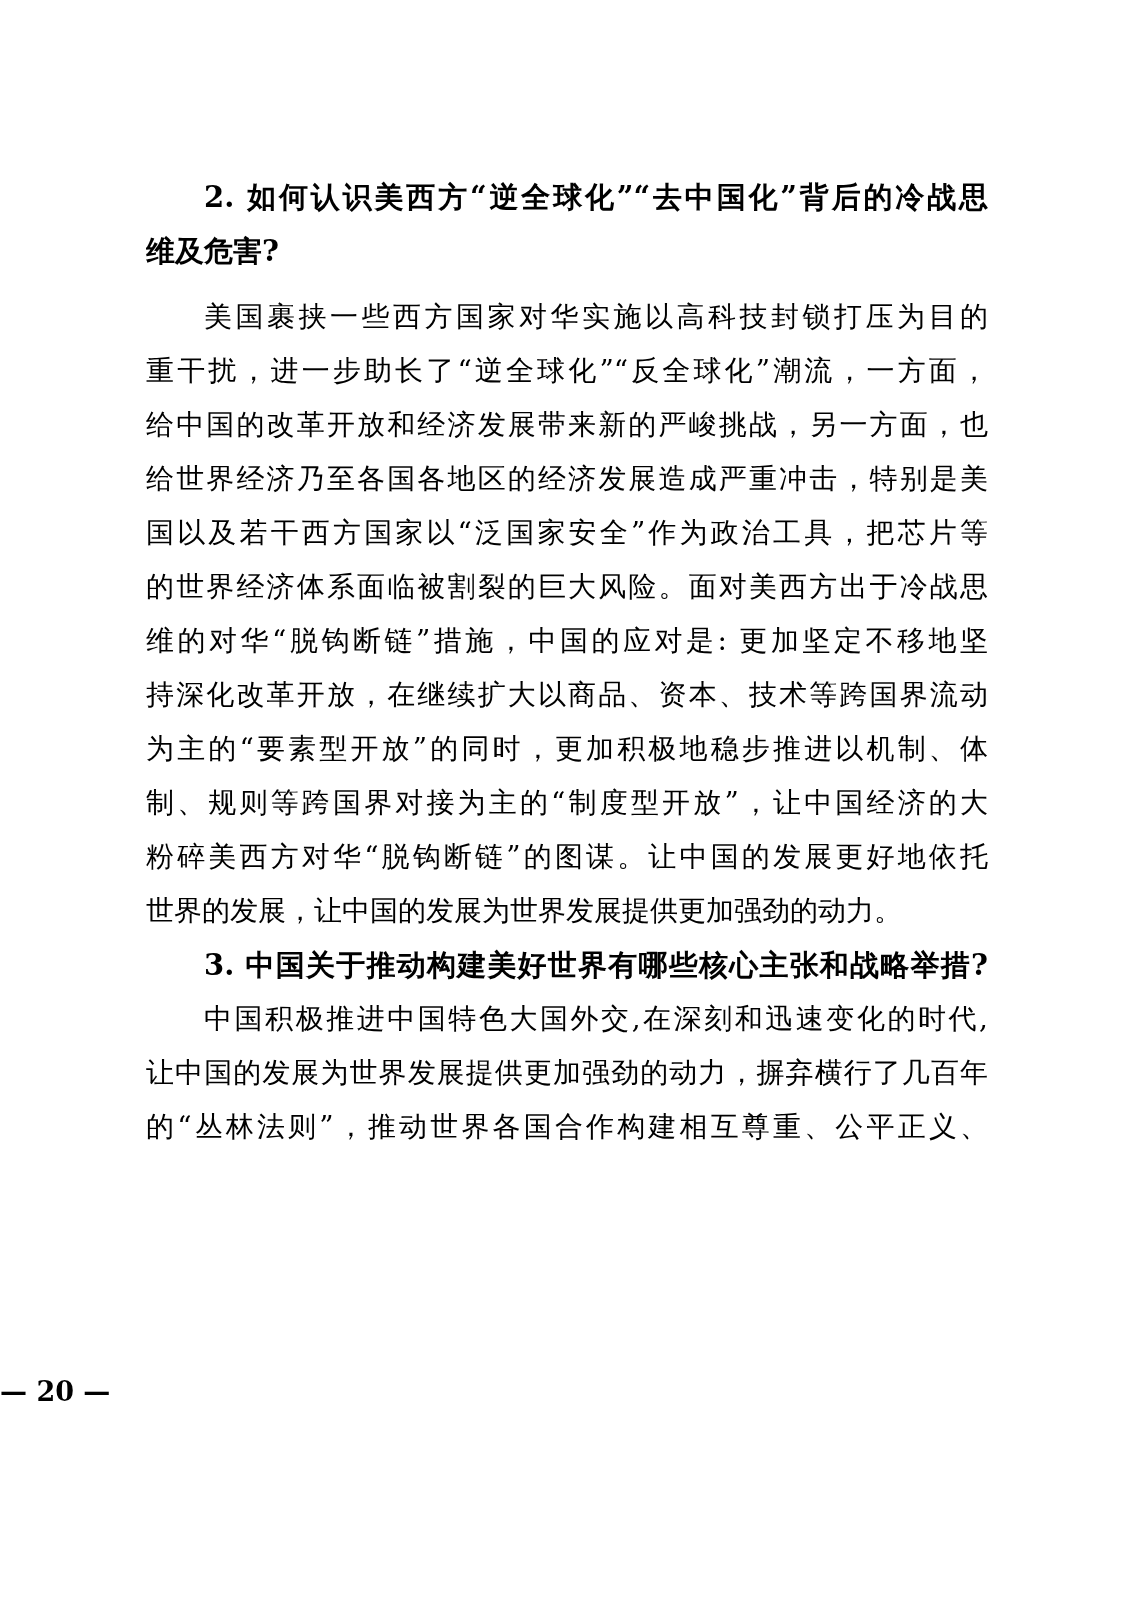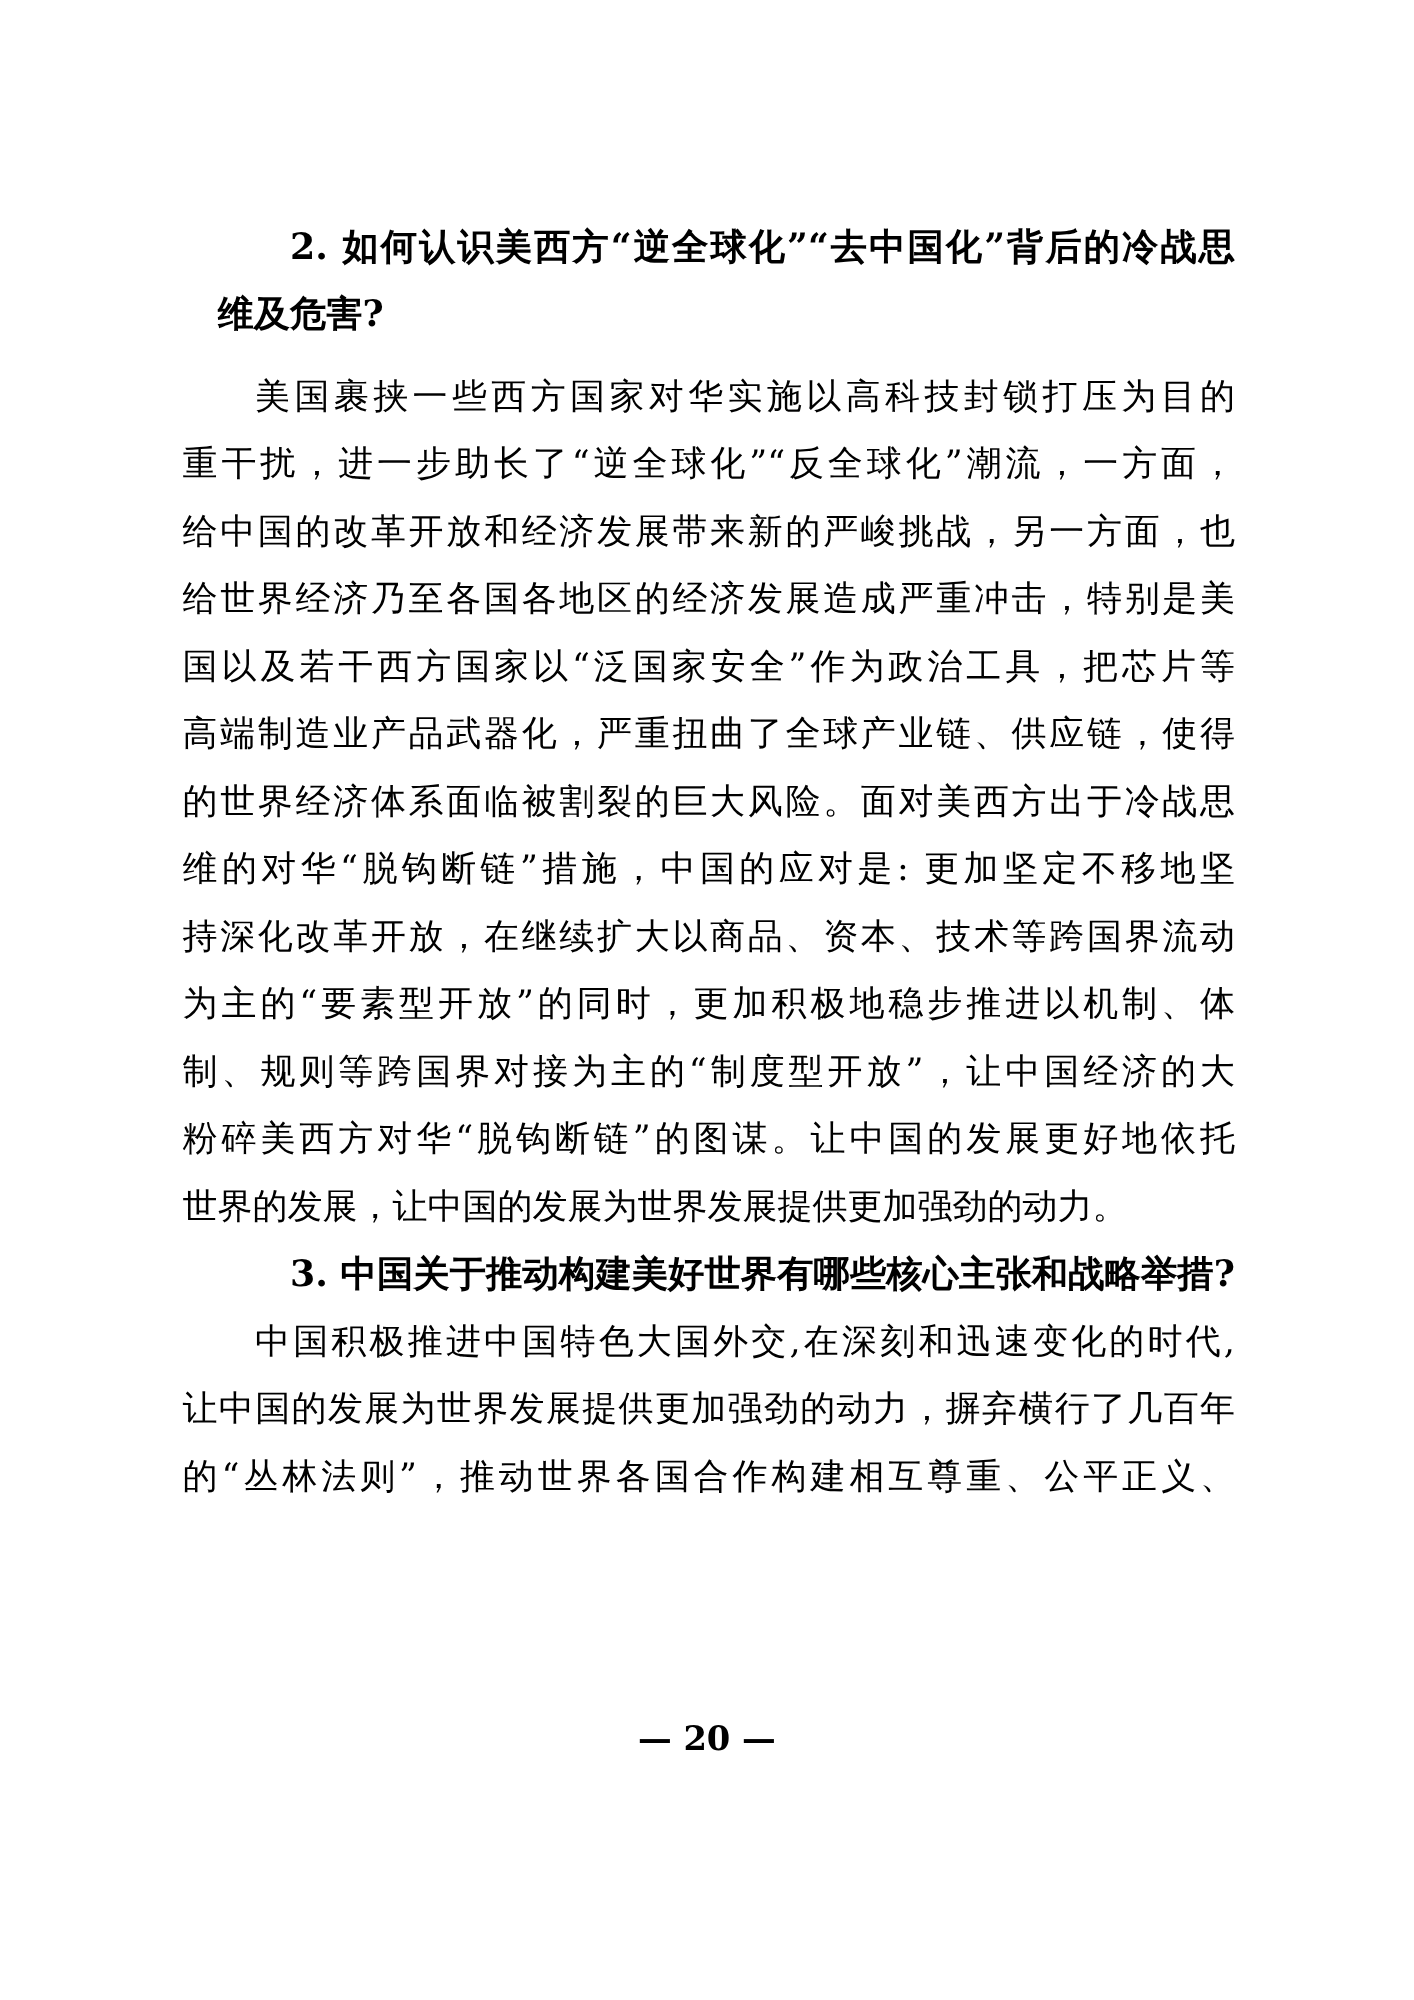--- a/index.html
+++ b/index.html
@@ -28,40 +28,39 @@
     line-height: 54px;
     font-size: 28px;
     text-align: justify;
     text-align-last: justify;
     white-space: normal;
     overflow: hidden;
   }
   .heading .t-line {
     font-weight: bold;
     font-size: 29px;
-    margin-left: 28px;
   }
   .indent {
     padding-left: 58px;
   }
   .natural {
     text-align: center;
     text-align-last: left;
   }
   .after-heading {
     margin-top: 12px;
   }
   .footer {
     position: absolute;
     left: 0;
     top: 1370px;
     width: 100%;
     height: 44px;
     line-height: 44px;
-    text-align: center;
+    text-align: left;
     font-size: 27px;
     font-weight: bold;
     color: #000000;
   }
 </style>
 </head>
 <body>
 
 <div class="page">
   <div class="content">
@@ -70,21 +69,20 @@
       <div class="t-line indent">2. 如何认识美西方“逆全球化”“去中国化”背后的冷战思</div>
       <div class="t-line natural">维及危害?</div>
     </div>
 
     <div class="paragraph after-heading">
       <div class="t-line indent">美国裹挟一些西方国家对华实施以高科技封锁打压为目的</div>
       <div class="t-line">重干扰，进一步助长了“逆全球化”“反全球化”潮流，一方面，</div>
       <div class="t-line">给中国的改革开放和经济发展带来新的严峻挑战，另一方面，也</div>
       <div class="t-line">给世界经济乃至各国各地区的经济发展造成严重冲击，特别是美</div>
       <div class="t-line">国以及若干西方国家以“泛国家安全”作为政治工具，把芯片等</div>
-      <div class="t-line">高端制造业产品武器化，严重扭曲了全球产业链、供应链，使得</div>
       <div class="t-line">的世界经济体系面临被割裂的巨大风险。面对美西方出于冷战思</div>
       <div class="t-line">维的对华“脱钩断链”措施，中国的应对是: 更加坚定不移地坚</div>
       <div class="t-line">持深化改革开放，在继续扩大以商品、资本、技术等跨国界流动</div>
       <div class="t-line">为主的“要素型开放”的同时，更加积极地稳步推进以机制、体</div>
       <div class="t-line">制、规则等跨国界对接为主的“制度型开放”，让中国经济的大</div>
       <div class="t-line">粉碎美西方对华“脱钩断链”的图谋。让中国的发展更好地依托</div>
       <div class="t-line natural">世界的发展，让中国的发展为世界发展提供更加强劲的动力。</div>
     </div>
 
     <div class="heading">

